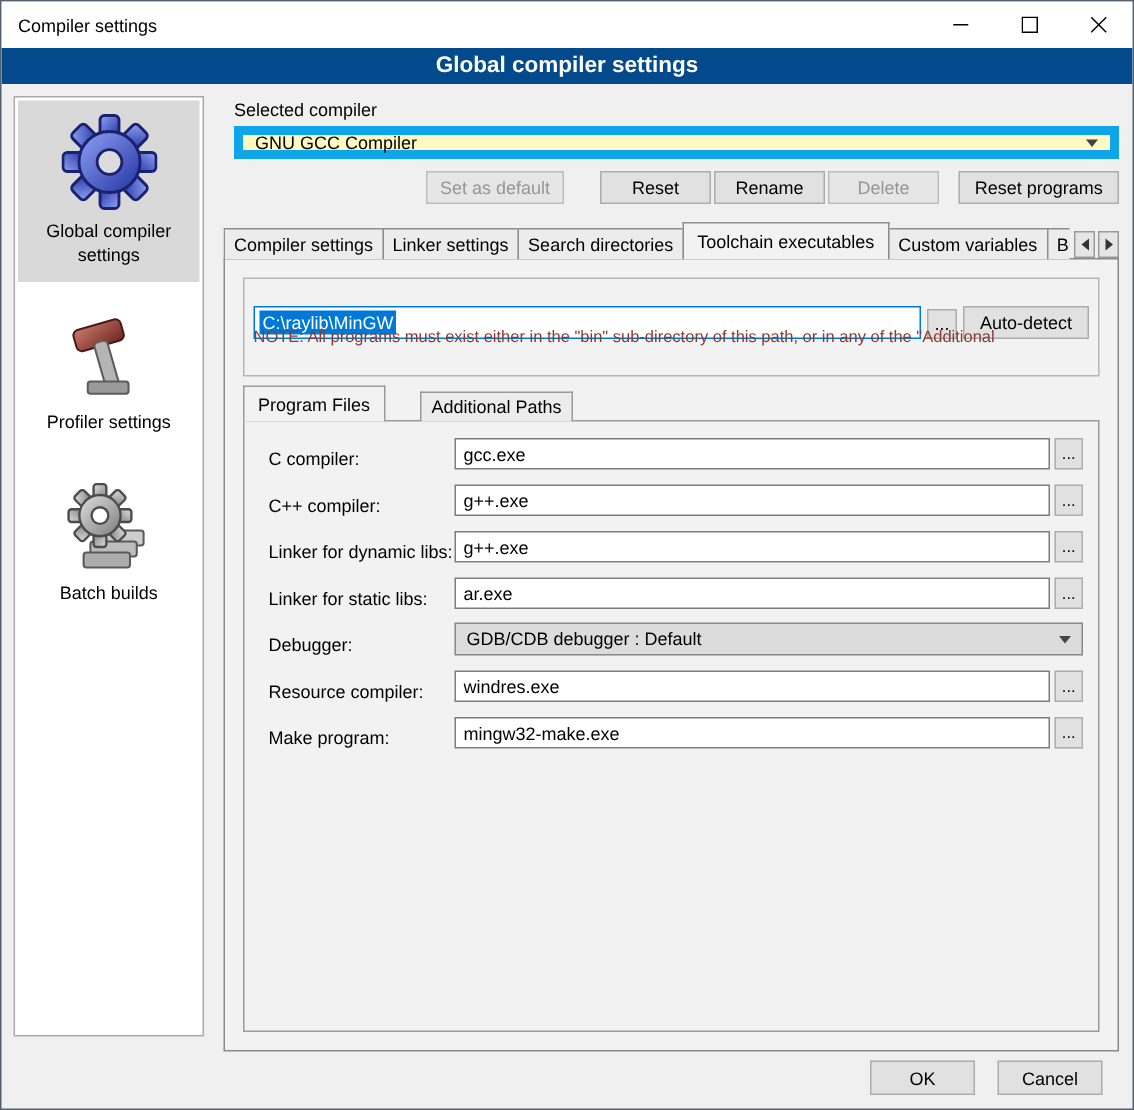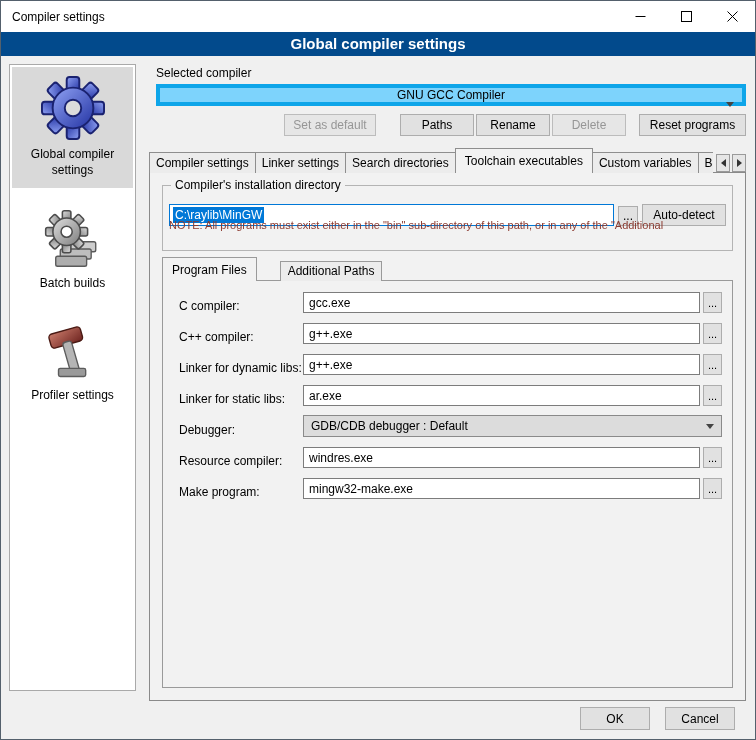--- a/index.html
+++ b/index.html
@@ -24,22 +24,22 @@
              border:1px solid #a9a9a9; padding:2px; }
   .side-item { display:flex; flex-direction:column; align-items:center; padding:9px 2px 10px; }
   .side-item.selected { background:#d9d9d9; }
   .side-item + .side-item { margin-top:12px; }
   .side-label { font-size:12px; text-align:center; margin-top:7px; line-height:1.3; color:#000; }
 
   
   .main { position:absolute; left:145px; top:0; width:603px; height:100%; }
   .lbl-selected { position:absolute; left:10px; top:10px; font-size:12px; }
 
-  .combo { position:absolute; left:10px; right:3px; top:28px; height:22px; background:#7dd3fc;
-           border:4px solid #0ea5e9; display:flex; align-items:center; padding:0 8px; font-size:12px;flex-direction:column; }
+  .combo { position:absolute; left:10px; right:3px; top:28px; height:22px; background:#fef9c3;
+           border:6px solid #0ea5e9; display:flex; align-items:center; padding:0 8px; font-size:12px; }
   .tri-down { width:0; height:0; border-left:4px solid transparent; border-right:4px solid transparent;
               border-top:5px solid #444; margin-left:auto; }
 
   .btn { background:#e1e1e1; border:1px solid #adadad; font-size:12px; height:22px;
          display:flex; align-items:center; justify-content:center; color:#000; }
   .btn.disabled { color:#969696; background:#e6e6e6; border-color:#bcbcbc; }
   .btnrow { position:absolute; left:10px; right:3px; top:58px; height:22px; display:flex;
             justify-content:flex-end; align-items:flex-end; }
   .b-setdef { width:92px; margin-right:24px; }
   .b-copy, .b-rename, .b-delete { width:74px; margin-right:2px; }
@@ -142,20 +142,37 @@
             <rect x="-6.5" y="-32" width="13" height="15" rx="3" transform="rotate(135)"></rect>
             <rect x="-6.5" y="-32" width="13" height="15" rx="3" transform="rotate(180)"></rect>
             <rect x="-6.5" y="-32" width="13" height="15" rx="3" transform="rotate(225)"></rect>
             <rect x="-6.5" y="-32" width="13" height="15" rx="3" transform="rotate(270)"></rect>
             <rect x="-6.5" y="-32" width="13" height="15" rx="3" transform="rotate(315)"></rect>
             <circle r="21"></circle>
             <circle r="8.5" fill="#dcdcdc"></circle>
           </g>
         </svg>
         <span class="side-label">Global compiler settings</span>
+      </div>
+
+      <div class="side-item">
+        <svg width="58" height="58" viewBox="0 0 64 64">
+          <defs>
+            <linearGradient id="ph" x1="0%" y1="0%" x2="100%" y2="100%">
+              <stop offset="0" stop-color="#c97a6a"></stop>
+                <stop offset="1" stop-color="#6e2420"></stop>
+            </linearGradient>
+          </defs>
+          <g stroke="#4a1a14" stroke-width="1.5" stroke-linejoin="round">
+            <rect x="6" y="8" width="36" height="16" rx="4" fill="url(#ph)" transform="rotate(-16 24 16)"></rect>
+            <rect x="25" y="20" width="10" height="36" rx="3" fill="#b5b5b5" stroke="#5c5c5c" transform="rotate(-16 30 38)"></rect>
+            <rect x="16" y="50" width="30" height="9" rx="2" fill="#9a9a9a" stroke="#5c5c5c"></rect>
+          </g>
+        </svg>
+        <span class="side-label">Profiler settings</span>
       </div>
 
       <div class="side-item">
         <svg width="60" height="60" viewBox="0 0 66 66">
           <defs>
             <linearGradient id="gg" x1="0%" y1="0%" x2="100%" y2="100%">
               <stop offset="0" stop-color="#dedede"></stop>
                 <stop offset="1" stop-color="#7e7e7e"></stop>
             </linearGradient>
           </defs>
@@ -172,51 +189,34 @@
             <rect x="-6.5" y="-32" width="13" height="15" rx="3" transform="rotate(180)"></rect>
             <rect x="-6.5" y="-32" width="13" height="15" rx="3" transform="rotate(225)"></rect>
             <rect x="-6.5" y="-32" width="13" height="15" rx="3" transform="rotate(270)"></rect>
             <rect x="-6.5" y="-32" width="13" height="15" rx="3" transform="rotate(315)"></rect>
             <circle r="21"></circle>
             <circle r="8.5" fill="#ffffff"></circle>
           </g>
         </svg>
         <span class="side-label">Batch builds</span>
       </div>
-
-      <div class="side-item">
-        <svg width="58" height="58" viewBox="0 0 64 64">
-          <defs>
-            <linearGradient id="ph" x1="0%" y1="0%" x2="100%" y2="100%">
-              <stop offset="0" stop-color="#c97a6a"></stop>
-                <stop offset="1" stop-color="#6e2420"></stop>
-            </linearGradient>
-          </defs>
-          <g stroke="#4a1a14" stroke-width="1.5" stroke-linejoin="round">
-            <rect x="6" y="8" width="36" height="16" rx="4" fill="url(#ph)" transform="rotate(-16 24 16)"></rect>
-            <rect x="25" y="20" width="10" height="36" rx="3" fill="#b5b5b5" stroke="#5c5c5c" transform="rotate(-16 30 38)"></rect>
-            <rect x="16" y="50" width="30" height="9" rx="2" fill="#9a9a9a" stroke="#5c5c5c"></rect>
-          </g>
-        </svg>
-        <span class="side-label">Profiler settings</span>
-      </div>
     </div>
 
     <div class="main">
 
       <span class="lbl-selected">Selected compiler</span>
 
       <div class="combo">
         <span>GNU GCC Compiler</span>
         <span class="tri-down"></span>
       </div>
 
       <div class="btnrow">
         <div class="btn disabled b-setdef">Set as default</div>
-        <div class="btn b-copy">Paths</div>
+        <div class="btn b-copy">Reset</div>
         <div class="btn b-rename">Rename</div>
         <div class="btn disabled b-delete">Delete</div>
         <div class="btn b-reset">Reset programs</div>
       </div>
 
       <div class="tabstrip">
         <div class="tabs-scroll">
           <div class="tab">Compiler settings</div>
           <div class="tab">Linker settings</div>
           <div class="tab">Search directories</div>
@@ -230,21 +230,20 @@
             </div>
           <div class="tabarrow">
               <span class="tri-right"></span>
             </div>
         </div>
       </div>
 
       <div class="panel">
 
         <div class="groupbox">
-          <span class="grouptitle">Compiler's installation directory</span>
           <div class="dirrow">
             <div class="dirinput">
               <span class="sel">C:\raylib\MinGW</span>
             </div>
             <div class="btn smallbtn">...</div>
             <div class="btn autodetect">Auto-detect</div>
           </div>
           <div class="note">NOTE: All programs must exist either in the "bin" sub-directory of this path, or in any of the "Additional</div>
         </div>
 

